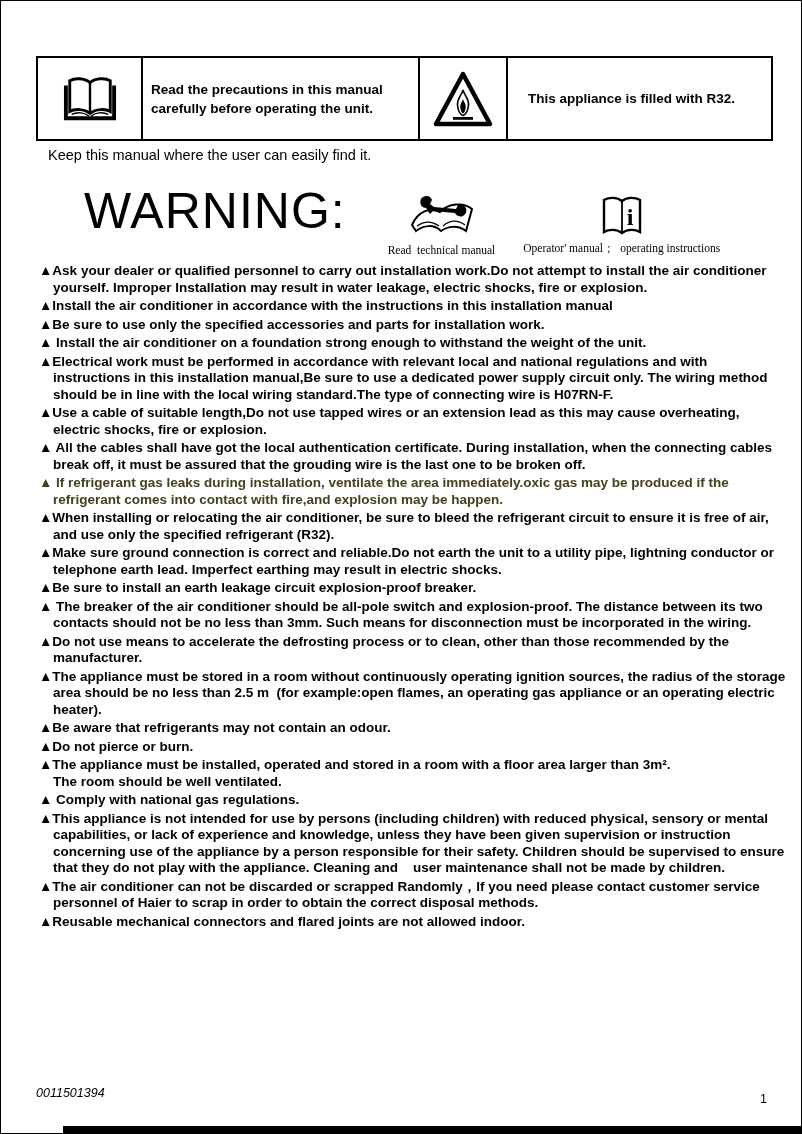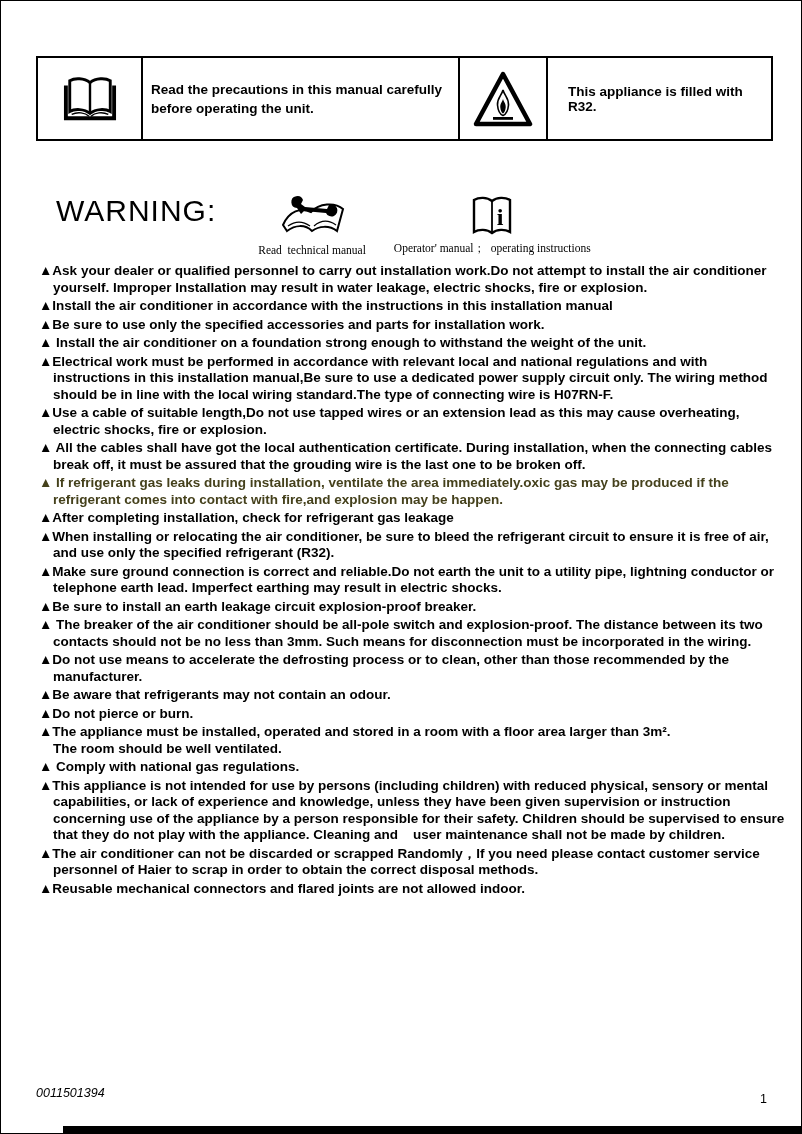--- a/index.html
+++ b/index.html
@@ -14,30 +14,30 @@
     overflow:hidden;
     margin:0 auto;
   }
   
   .header-table{
     position:absolute;left:35px;top:55px;width:737px;height:85px;
     border:2px solid #000;display:flex;box-sizing:border-box;
   }
   .htcell{display:flex;align-items:center;justify-content:center;box-sizing:border-box;height:100%;}
   .cell-book{width:105px;border-right:2px solid #000;}
-  .cell-precaution{width:317px;border-right:2px solid #000;padding:0 8px;
+  .cell-precaution{width:277px;border-right:2px solid #000;padding:0 8px;
     font-weight:bold;font-size:13.5px;line-height:19px;justify-content:flex-start;}
   .cell-triangle{width:88px;border-right:2px solid #000;}
   .cell-r32{flex:1;font-weight:bold;font-size:13.5px;padding:0 20px;justify-content:flex-start;}
 
   .keep-note{position:absolute;left:47px;top:146px;font-size:14.5px;}
 
   
   .warning-row{position:absolute;left:55px;top:186px;display:flex;align-items:flex-start;}
-  .warning-title{font-size:30px;line-height:48px;letter-spacing:1px;font-weight:400;}
+  .warning-title{font-size:50px;line-height:48px;letter-spacing:1px;font-weight:400;margin-left:28px;}
   .figures{display:flex;margin-left:42px;margin-top:6px;gap:28px;align-items:flex-end;}
   .figure{display:flex;flex-direction:column;align-items:center;}
   .figure-caption{font-family:"Liberation Serif", serif;font-size:11.5px;margin-top:3px;white-space:pre;}
 
   
   .warning-list{position:absolute;left:38px;top:262px;width:747px;}
   .warning-item{
     font-weight:bold;font-size:13.5px;line-height:16.5px;
     margin-bottom:2px;padding-left:14px;text-indent:-14px;
     white-space:pre-wrap;
@@ -72,20 +72,21 @@
           <path d="M32 6 L59 56 L5 56 Z" fill="none" stroke="#000" stroke-width="4.5" stroke-linejoin="round"></path>
           <path d="M32 22 C33.5 28 38 30 37.5 37 C37 43 34.5 46.5 32 47.5 C29.5 46.5 27 43 26.5 37 C26 30 30.5 28 32 22 Z" fill="none" stroke="#000" stroke-width="1.6"></path>
           <path d="M32 31 C33 34.5 35 35.6 34.7 39.5 C34.4 43 33.2 44.8 32 45.4 C30.8 44.8 29.6 43 29.3 39.5 C29 35.6 31 34.5 32 31 Z" fill="#000"></path>
           <rect x="22" y="49" width="20" height="2.8" fill="#000"></rect>
         </svg>
       </span>
     </div>
     <div class="htcell cell-r32">This appliance is filled with R32.</div>
   </div>
 
+  <div class="keep-note">Keep this manual where the user can easily find it.</div>
 
   <div class="warning-row">
     <div class="warning-title">WARNING:</div>
     <div class="figures">
       <div class="figure">
         <span class="icon">
           <svg width="78" height="48" viewBox="0 0 78 48">
             <path d="M10 32 C16 18 28 14 38 19 C46 10 62 9 70 16 L64 38 C56 32 46 33 39 38 C32 31 22 32 14 38 Z" fill="#fff" stroke="#000" stroke-width="2"></path>
             <path d="M15 33 C22 28 30 28 37 33 M41 33 C48 27 56 27 63 32" fill="none" stroke="#000" stroke-width="1.3"></path>
             <path d="M24 15 a6 6 0 1 1 6 -8 l-2 4 4 3 22 2 2 -4 a6 6 0 1 1 -3 8 l-22 -2 -3 3 z" fill="#000"></path>
@@ -108,26 +109,26 @@
 
   <div class="warning-list">
       <div class="warning-item">▲Ask your dealer or qualified personnel to carry out installation work.Do not attempt to install the air conditioner yourself. Improper Installation may result in water leakage, electric shocks, fire or explosion.</div>
       <div class="warning-item">▲Install the air conditioner in accordance with the instructions in this installation manual</div>
       <div class="warning-item">▲Be sure to use only the specified accessories and parts for installation work.</div>
       <div class="warning-item">▲ Install the air conditioner on a foundation strong enough to withstand the weight of the unit.</div>
       <div class="warning-item">▲Electrical work must be performed in accordance with relevant local and national regulations and with instructions in this installation manual,Be sure to use a dedicated power supply circuit only. The wiring method should be in line with the local wiring standard.The type of connecting wire is H07RN-F.</div>
       <div class="warning-item">▲Use a cable of suitable length,Do not use tapped wires or an extension lead as this may cause overheating, electric shocks, fire or explosion.</div>
       <div class="warning-item">▲ All the cables shall have got the local authentication certificate. During installation, when the connecting cables break off, it must be assured that the grouding wire is the last one to be broken off.</div>
       <div class="warning-item" style="color: rgb(69, 65, 28);">▲ If refrigerant gas leaks during installation, ventilate the area immediately.oxic gas may be produced if the refrigerant comes into contact with fire,and explosion may be happen.</div>
-      <div class="warning-item">▲After completing installation, check for refrigerant gas leakage</div>
       <div class="warning-item">▲When installing or relocating the air conditioner, be sure to bleed the refrigerant circuit to ensure it is free of air, and use only the specified refrigerant (R32).</div>
       <div class="warning-item">▲Make sure ground connection is correct and reliable.Do not earth the unit to a utility pipe, lightning conductor or telephone earth lead. Imperfect earthing may result in electric shocks.</div>
       <div class="warning-item">▲Be sure to install an earth leakage circuit explosion-proof breaker.</div>
       <div class="warning-item">▲ The breaker of the air conditioner should be all-pole switch and explosion-proof. The distance between its two contacts should not be no less than 3mm. Such means for disconnection must be incorporated in the wiring.</div>
       <div class="warning-item">▲Do not use means to accelerate the defrosting process or to clean, other than those recommended by the manufacturer.</div>
+      <div class="warning-item">▲The appliance must be stored in a room without continuously operating ignition sources, the radius of the storage area should be no less than 2.5 m  (for example:open flames, an operating gas appliance or an operating electric heater).</div>
       <div class="warning-item">▲Be aware that refrigerants may not contain an odour.</div>
       <div class="warning-item">▲Do not pierce or burn.</div>
       <div class="warning-item">▲The appliance must be installed, operated and stored in a room with a floor area larger than 3m².
 The room should be well ventilated.</div>
       <div class="warning-item">▲ Comply with national gas regulations.</div>
       <div class="warning-item">▲This appliance is not intended for use by persons (including children) with reduced physical, sensory or mental capabilities, or lack of experience and knowledge, unless they have been given supervision or instruction concerning use of the appliance by a person responsible for their safety. Children should be supervised to ensure that they do not play with the appliance. Cleaning and    user maintenance shall not be made by children.</div>
       <div class="warning-item">▲The air conditioner can not be discarded or scrapped Randomly，If you need please contact customer service personnel of Haier to scrap in order to obtain the correct disposal methods.</div>
       <div class="warning-item">▲Reusable mechanical connectors and flared joints are not allowed indoor.</div>
     </div>
 

